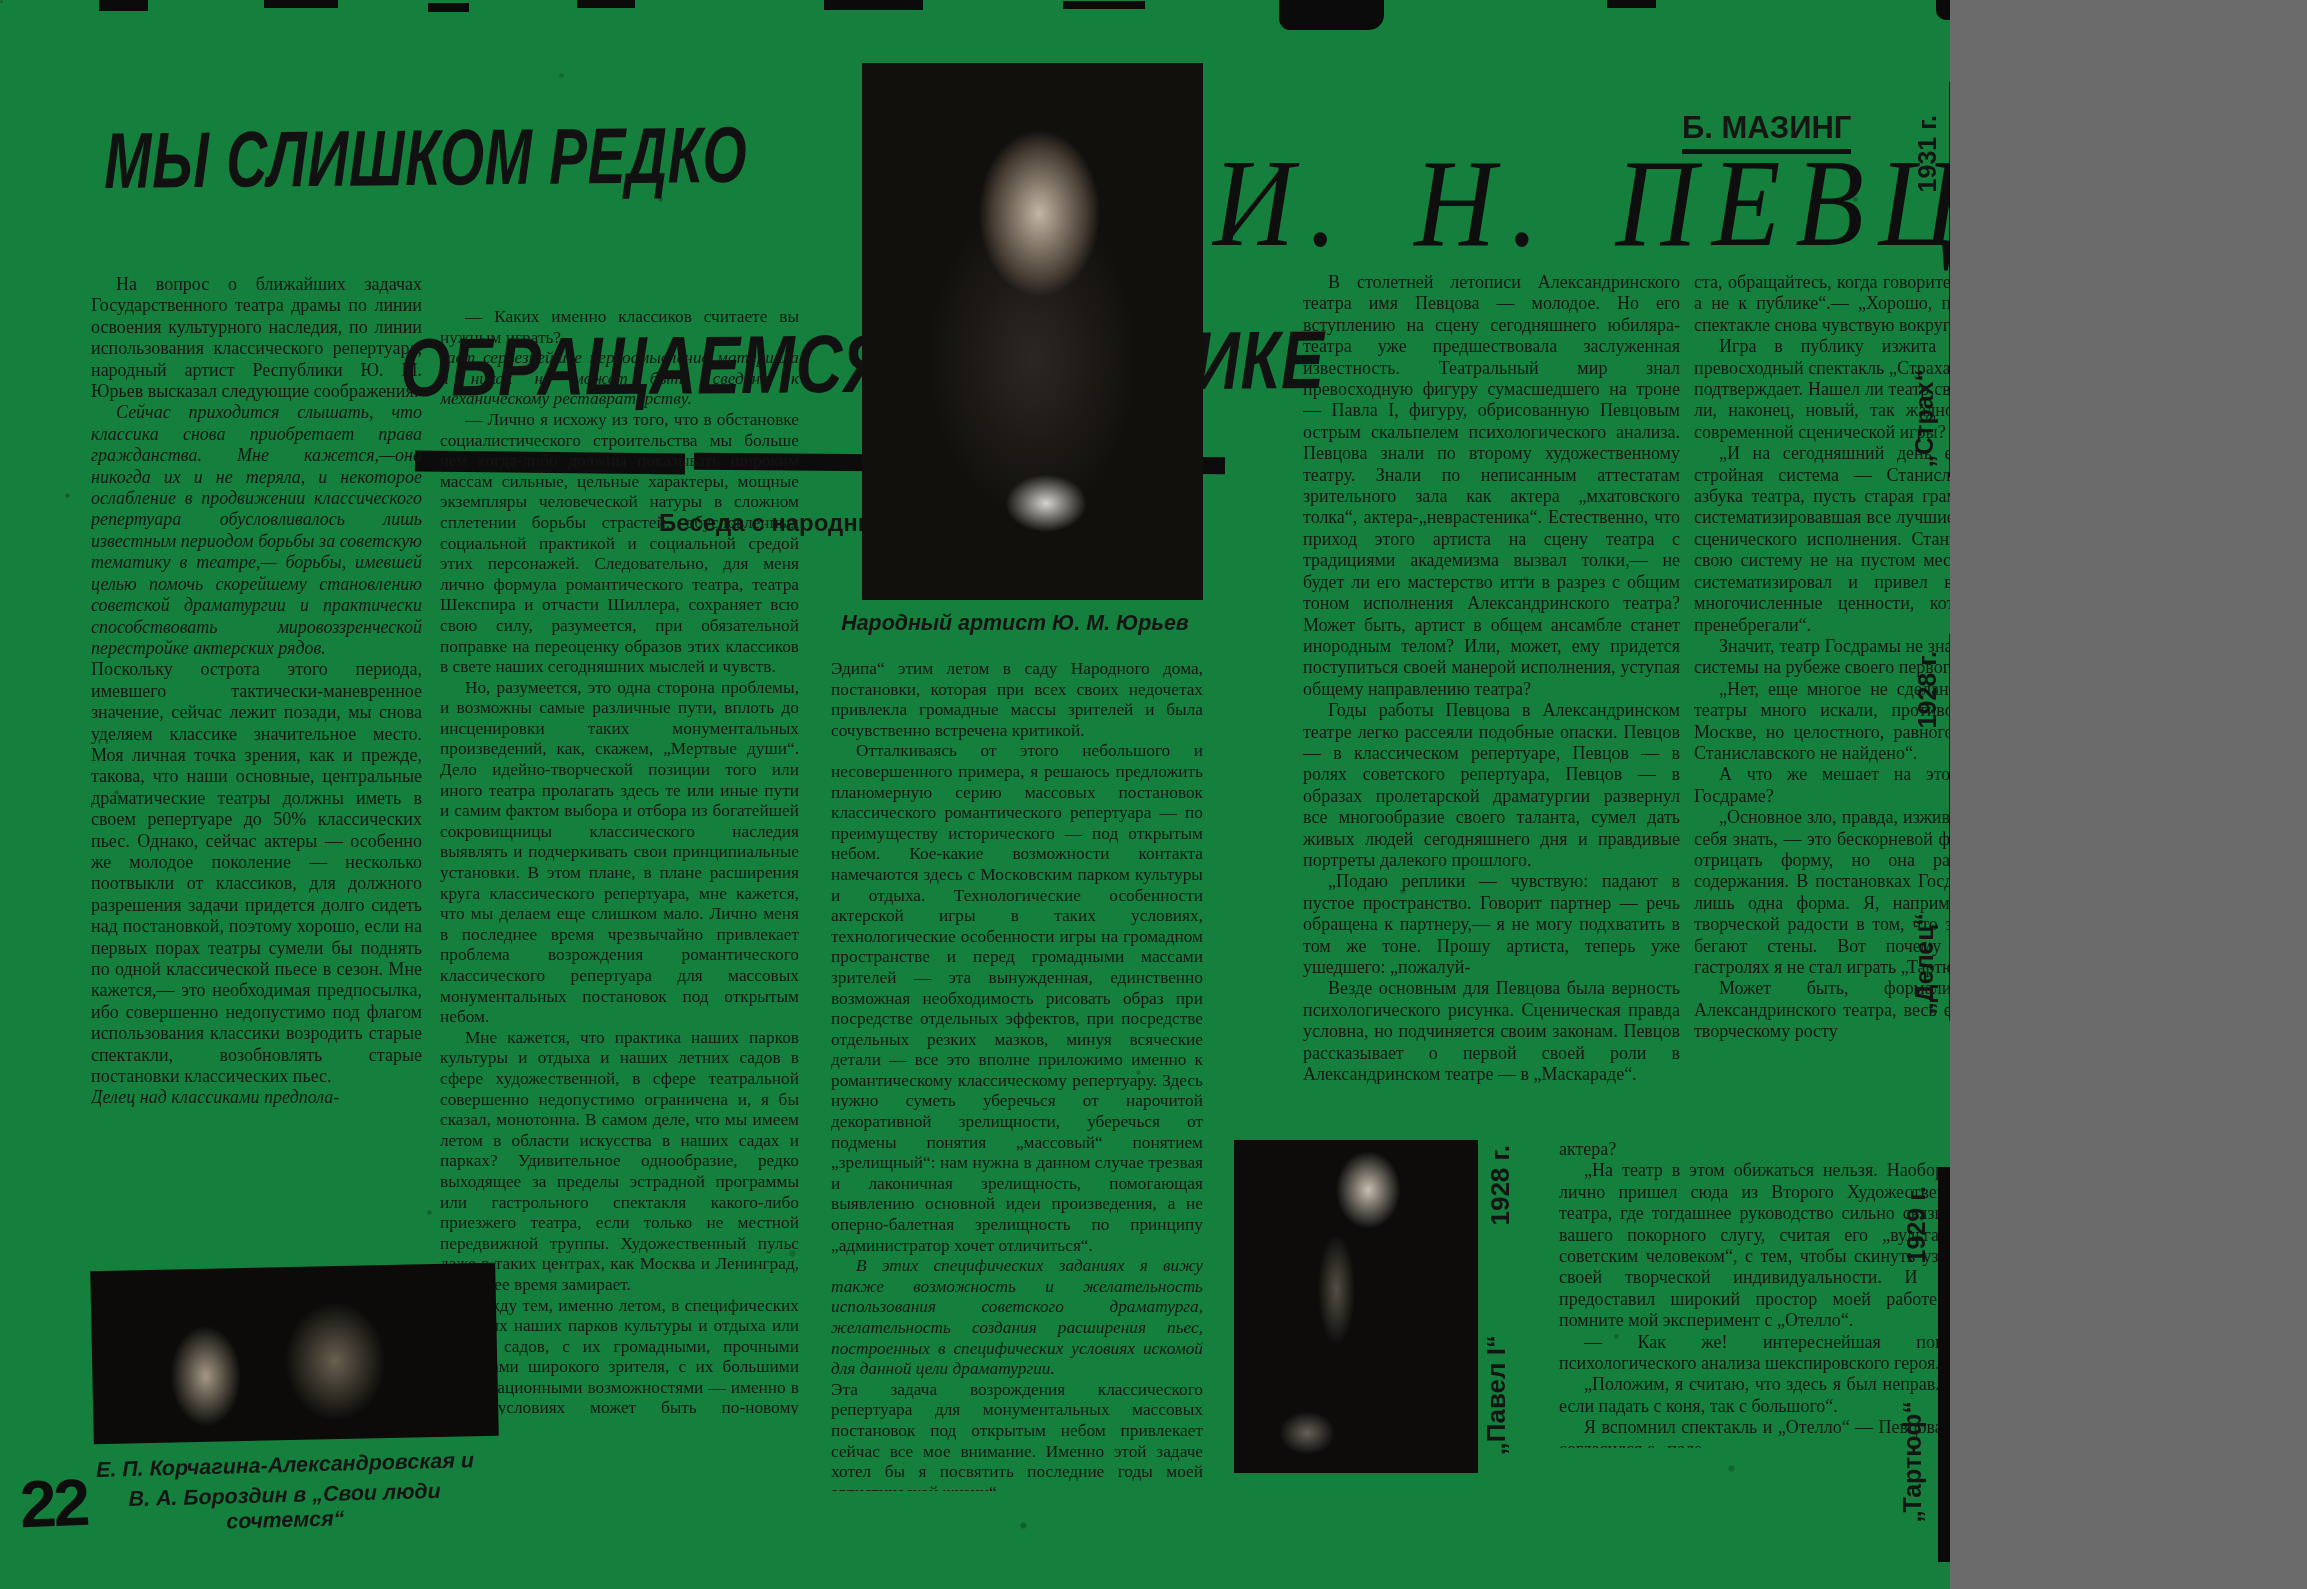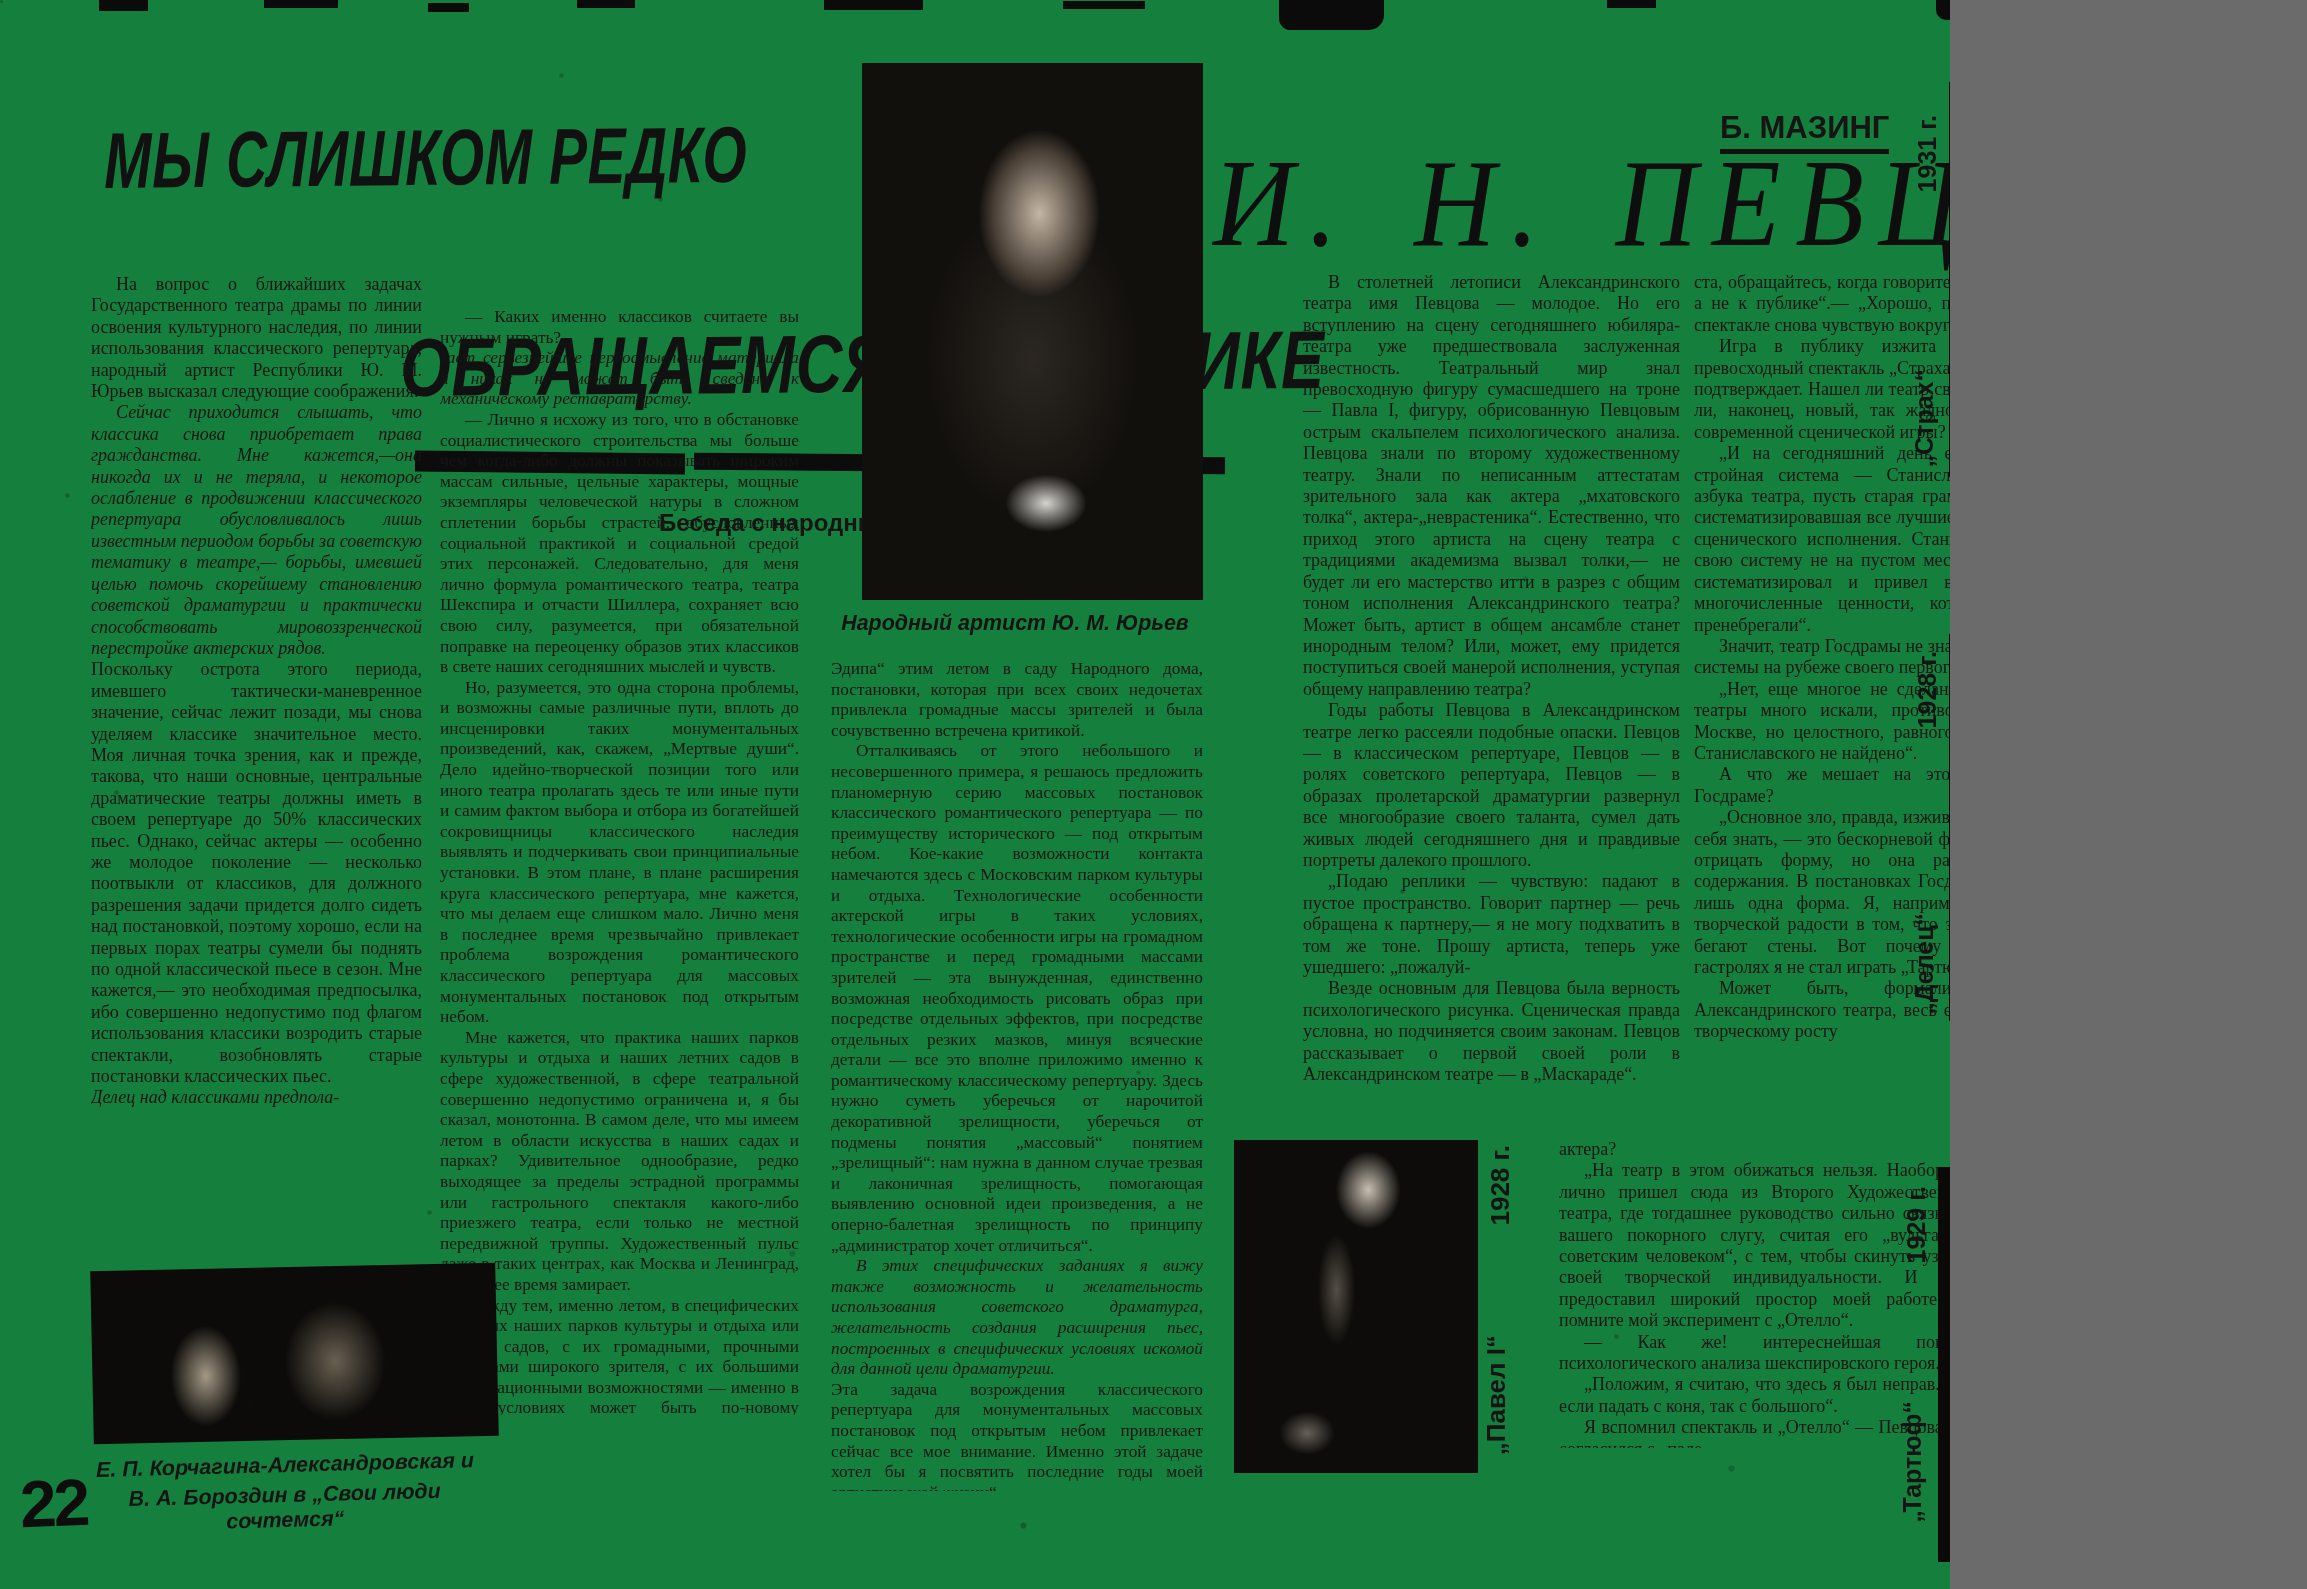--- a/index.html
+++ b/index.html
@@ -14,21 +14,21 @@
   
   .hl{position:absolute;font-family:"Liberation Sans",sans-serif;font-weight:bold;font-style:italic;
       white-space:nowrap;transform-origin:left top;color:#111;}
   .hl1{left:104px;top:115px;font-size:79px;transform:scaleX(.72) rotate(-.4deg);letter-spacing:0.8px;}
   .hl2{left:400px;top:321px;font-size:82px;transform:scaleX(.79) rotate(-.4deg);letter-spacing:0.8px;}
   .bar{position:absolute;background:#0c0c0c;}
   .bar1{left:415px;top:452px;width:270px;height:21.4px;transform:rotate(.6deg);}
   .bar2{left:694px;top:455px;width:531px;height:17.3px;transform:rotate(.5deg);}
   .subtitle{position:absolute;left:659px;top:509px;font:bold 24px "Liberation Sans",sans-serif;white-space:nowrap;}
   .byline{position:absolute;left:1682px;top:110px;font:bold 31px "Liberation Sans",sans-serif;
-          border-bottom:5px solid #101010;padding-bottom:3.3px;white-space:nowrap;margin-left:38px;}
+          border-bottom:5px solid #101010;padding-bottom:3.3px;white-space:nowrap;}
   .title{position:absolute;left:1213px;top:132px;font-family:"Liberation Serif",serif;font-style:italic;
          font-size:125px;letter-spacing:16.5px;word-spacing:21.4px;white-space:nowrap;transform:scaleX(.9);
          transform-origin:left top;color:#0e0e0e;}
   
   .photo{position:absolute;background:#0e0d0b;}
   .ph-portrait{background:
      radial-gradient(ellipse 78px 107px at 52% 28%, rgba(205,190,172,.95), rgba(130,112,96,.45) 60%, rgba(0,0,0,0) 78%),
      radial-gradient(ellipse 58px 41px at 54% 82%, rgba(235,233,228,.9), rgba(0,0,0,0) 70%),
      radial-gradient(ellipse 132px 198px at 50% 55%, rgba(90,80,70,.35), rgba(0,0,0,0) 80%),
      #12100d;}

